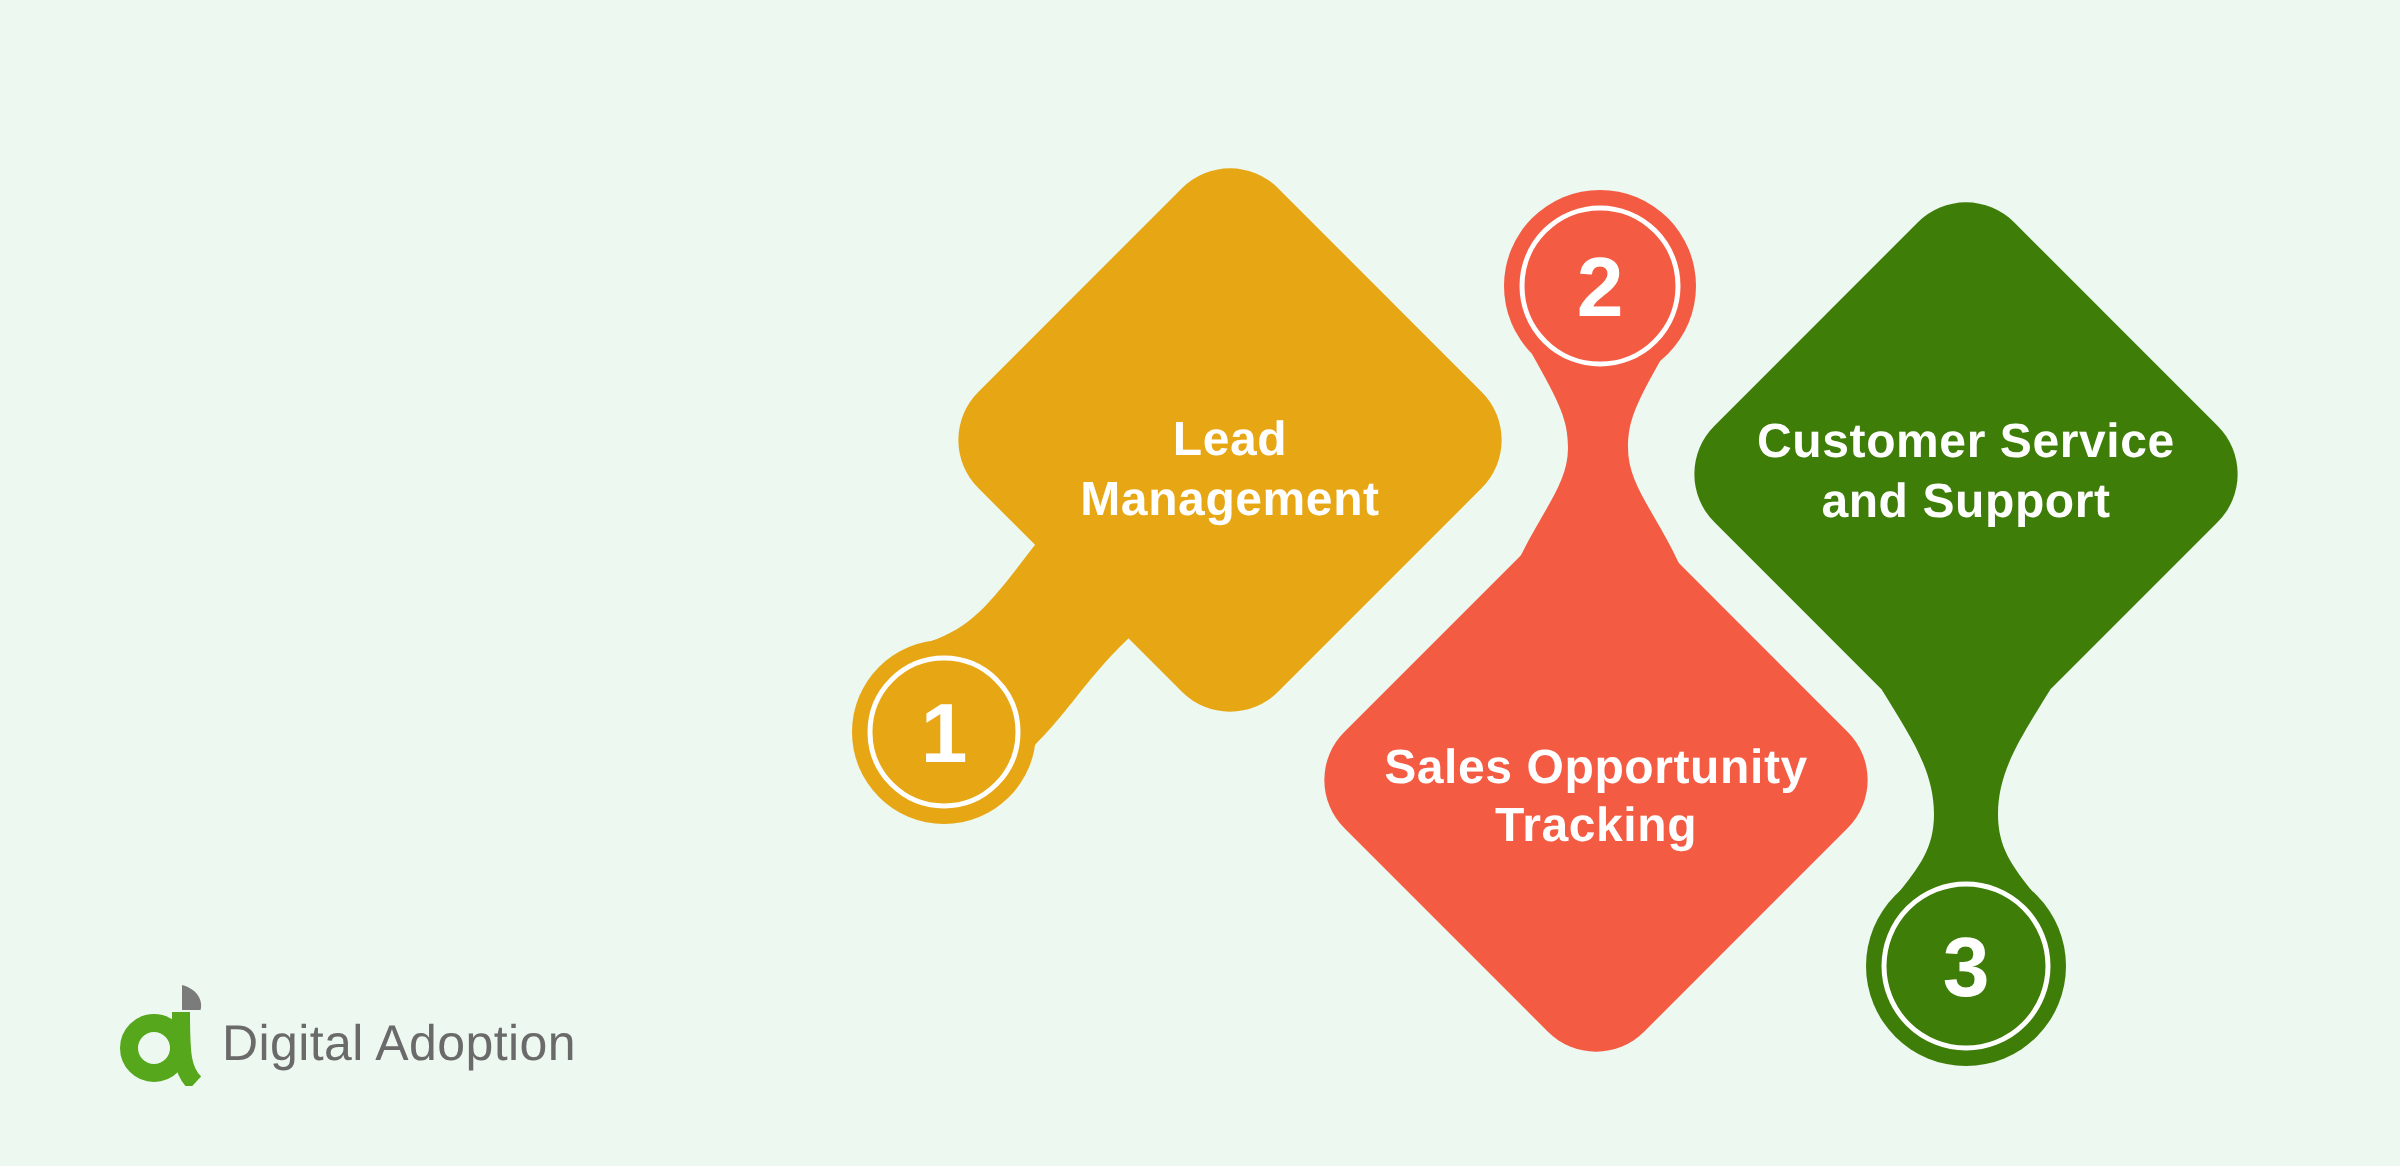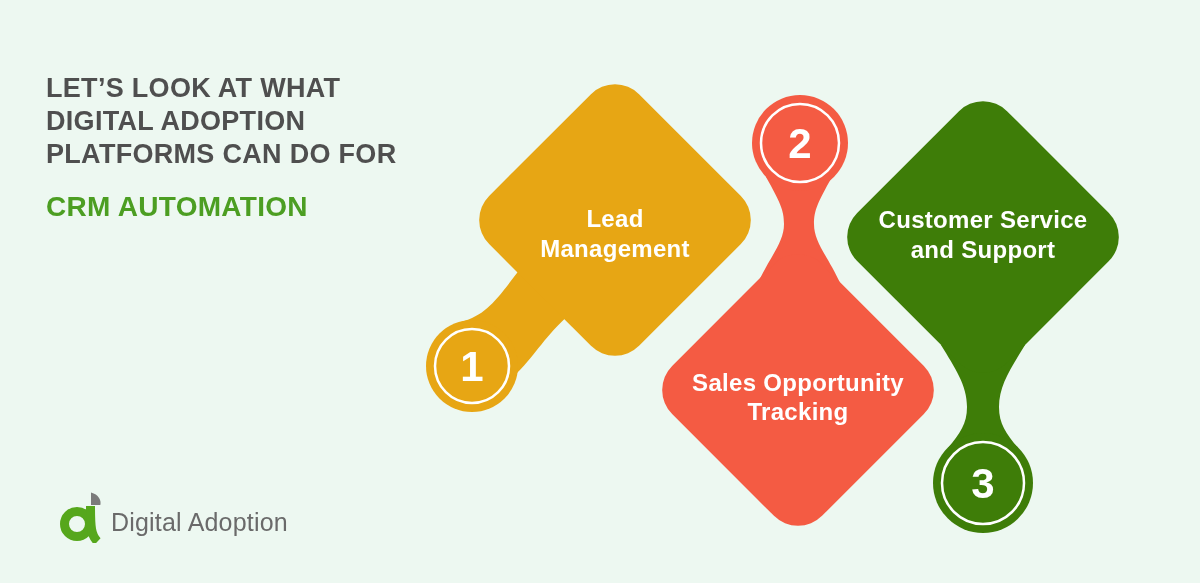--- a/index.html
+++ b/index.html
@@ -68,26 +68,20 @@
     letter-spacing: 0.2px;
     color: #6a6a6a;
     padding-bottom: 6px;
   }
 </style>
 </head>
 <body style="background-color: rgb(237, 248, 241);">
 
 <div class="canvas">
 
-  <div class="headline">
-    <span class="headline-line" style="color: rgb(79, 79, 79);">LET’S LOOK AT WHAT</span>
-    <span class="headline-line" style="color: rgb(79, 79, 79);">DIGITAL ADOPTION</span>
-    <span class="headline-line" style="color: rgb(79, 79, 79);">PLATFORMS CAN DO FOR</span>
-    <span class="headline-highlight" style="color: rgb(76, 158, 34);">CRM AUTOMATION</span>
-  </div>
 
   <svg class="diagram" width="1200" height="583" viewBox="0 0 1200 583">
 
     <g>
       <path d="M 461 322 C 488 314 496 300 524 264 L 572 312 C 543 338 538 352 517 373 Z" style="fill: rgb(231, 166, 20);"></path>
       <rect x="-106" y="-106" width="212" height="212" rx="34" transform="translate(615 220) rotate(45)" style="fill: rgb(231, 166, 20);"></rect>
       <circle cx="472" cy="366" r="46" style="fill: rgb(231, 166, 20);"></circle>
       <circle class="badge-ring" cx="472" cy="366" r="37"></circle>
       <text class="badge-number" x="472" y="366" dy="0.36em">1</text>
       <text class="diamond-label" x="615" y="219" dy="0.35em">Lead</text>

